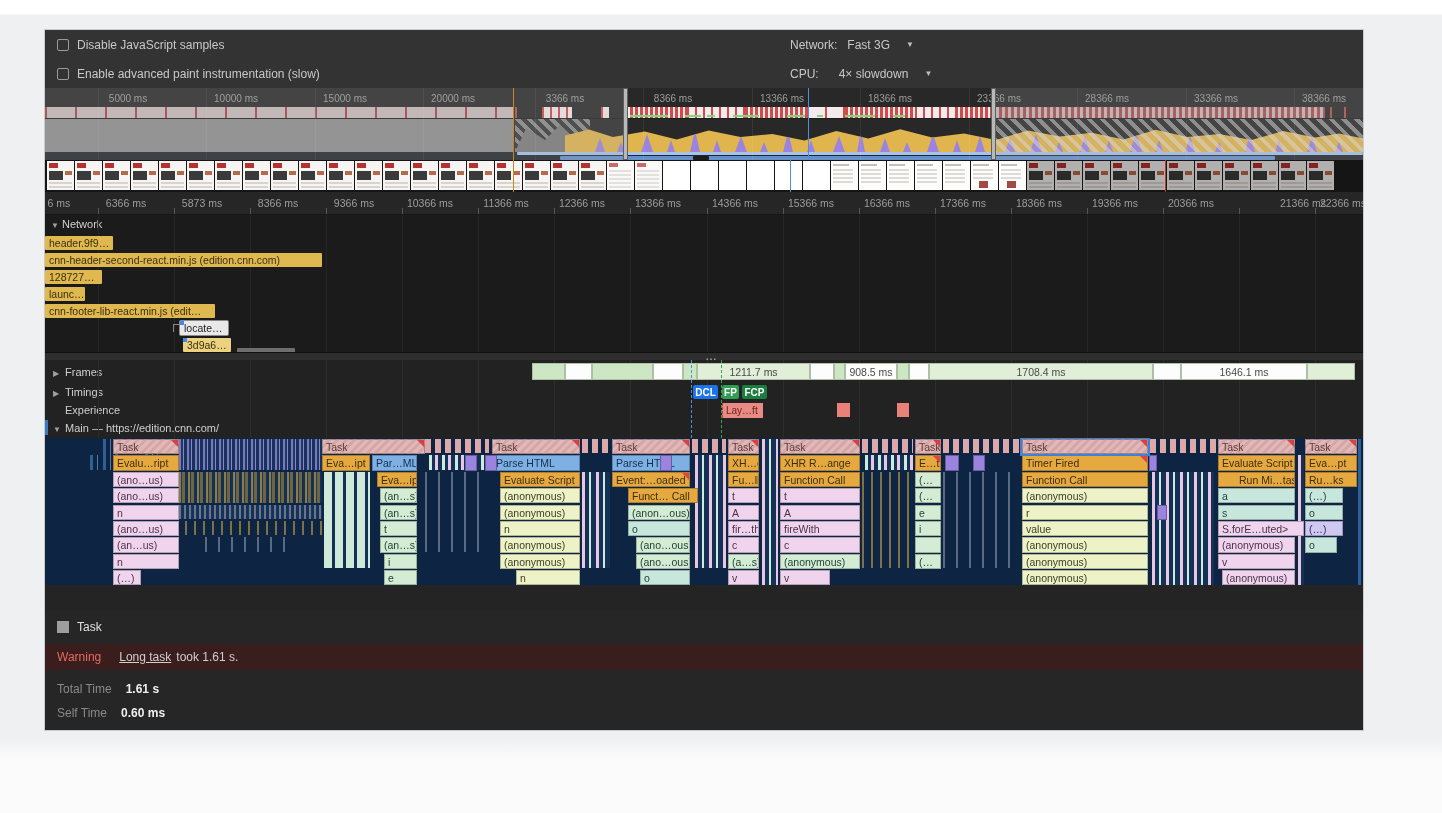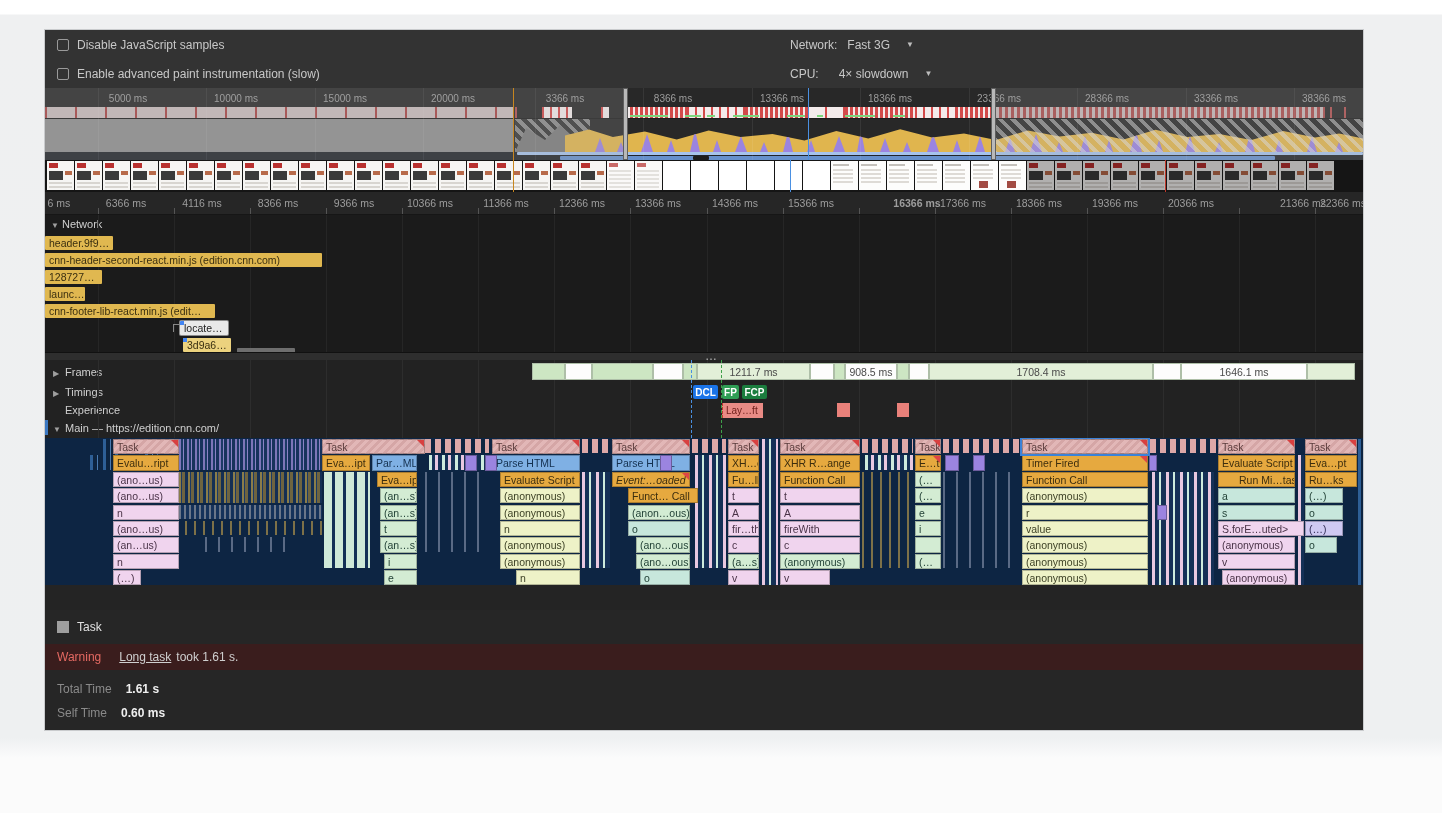--- a/index.html
+++ b/index.html
@@ -309,39 +309,39 @@
       <div class="thumb full dim"></div>
       <div class="film-line" style="position: absolute; left: 468px; top: 0px; width: 1px; height: 32px; background: rgb(199, 134, 31);"></div>
       <div class="film-line" style="position: absolute; left: 745px; top: 0px; width: 1px; height: 32px; background: rgb(74, 144, 226);"></div>
       <div class="film-line" style="position: absolute; left: 1120px; top: 0px; width: 1px; height: 32px; background: rgb(192, 57, 43);"></div>
     </div>
 
   <div class="ruler">
       <div class="r-label" style="left: 14px;">6 ms</div>
       <div class="r-label" style="left: 81px;">6366 ms</div>
       <div class="r-tick" style="left: 53px;"></div>
-      <div class="r-label" style="left: 157px;">4116 ms</div>
+      <div class="r-label" style="left: 157px;">5873 ms</div>
       <div class="r-tick" style="left: 129px;"></div>
       <div class="r-label" style="left: 233px;">8366 ms</div>
       <div class="r-tick" style="left: 205px;"></div>
       <div class="r-label" style="left: 309px;">9366 ms</div>
       <div class="r-tick" style="left: 281px;"></div>
       <div class="r-label" style="left: 385px;">10366 ms</div>
       <div class="r-tick" style="left: 357px;"></div>
       <div class="r-label" style="left: 461px;">11366 ms</div>
       <div class="r-tick" style="left: 433px;"></div>
       <div class="r-label" style="left: 537px;">12366 ms</div>
       <div class="r-tick" style="left: 509px;"></div>
       <div class="r-label" style="left: 613px;">13366 ms</div>
       <div class="r-tick" style="left: 585px;"></div>
       <div class="r-label" style="left: 690px;">14366 ms</div>
       <div class="r-tick" style="left: 662px;"></div>
       <div class="r-label" style="left: 766px;">15366 ms</div>
       <div class="r-tick" style="left: 738px;"></div>
-      <div class="r-label" style="left: 872px; font-weight: bold;">16366 ms</div>
+      <div class="r-label" style="left: 842px;">16366 ms</div>
       <div class="r-tick" style="left: 814px;"></div>
       <div class="r-label" style="left: 918px;">17366 ms</div>
       <div class="r-tick" style="left: 890px;"></div>
       <div class="r-label" style="left: 994px;">18366 ms</div>
       <div class="r-tick" style="left: 966px;"></div>
       <div class="r-label" style="left: 1070px;">19366 ms</div>
       <div class="r-tick" style="left: 1042px;"></div>
       <div class="r-label" style="left: 1146px;">20366 ms</div>
       <div class="r-tick" style="left: 1118px;"></div>
       <div class="r-label" style="left: 1222px; margin-left: 36px;">21366 ms</div>
@@ -493,21 +493,21 @@
       <div class="fbar c-bl" style="left: 447px; top: 17.4px; width: 88px;">Parse HTML</div>
       <div class="fbar c-or" style="left: 455px; top: 33.8px; width: 80px;">Evaluate Script</div>
       <div class="fbar c-pale" style="left: 455px; top: 50.2px; width: 80px;">(anonymous)</div>
       <div class="fbar c-pale" style="left: 455px; top: 66.6px; width: 80px;">(anonymous)</div>
       <div class="fbar c-pale" style="left: 455px; top: 83px; width: 80px;">n</div>
       <div class="fbar c-pale" style="left: 455px; top: 99.4px; width: 80px;">(anonymous)</div>
       <div class="fbar c-pale" style="left: 455px; top: 115.8px; width: 80px;">(anonymous)</div>
       <div class="fbar c-pale" style="left: 471px; top: 132.2px; width: 64px;">n</div>
       <div class="fbar c-task" style="left: 567px; top: 1px; width: 78px;">Task</div>
       <div class="fbar c-bl" style="left: 567px; top: 17.4px; width: 78px;">Parse HTML</div>
-      <div class="fbar c-or corner" style="left: 567px; top: 33.8px; width: 78px; font-style: italic;">Event:…oaded</div>
+      <div class="fbar c-or corner" style="left: 567px; top: 33.8px; width: 78px;">Event:…oaded</div>
       <div class="fbar c-or" style="left: 583px; top: 50.2px; width: 70px;">Funct… Call</div>
       <div class="fbar c-mint" style="left: 583px; top: 66.6px; width: 62px;">(anon…ous)</div>
       <div class="fbar c-teal" style="left: 583px; top: 83px; width: 62px;">o</div>
       <div class="fbar c-mint" style="left: 591px; top: 99.4px; width: 54px;">(ano…ous)</div>
       <div class="fbar c-mint" style="left: 591px; top: 115.8px; width: 54px;">(ano…ous)</div>
       <div class="fbar c-teal" style="left: 595px; top: 132.2px; width: 50px;">o</div>
       <div class="fbar c-task" style="left: 683px; top: 1px; width: 31px;">Task</div>
       <div class="fbar c-or" style="left: 683px; top: 17.4px; width: 31px;">XH…e</div>
       <div class="fbar c-or" style="left: 683px; top: 33.8px; width: 31px;">Fu…ll</div>
       <div class="fbar c-pk" style="left: 683px; top: 50.2px; width: 31px;">t</div>

